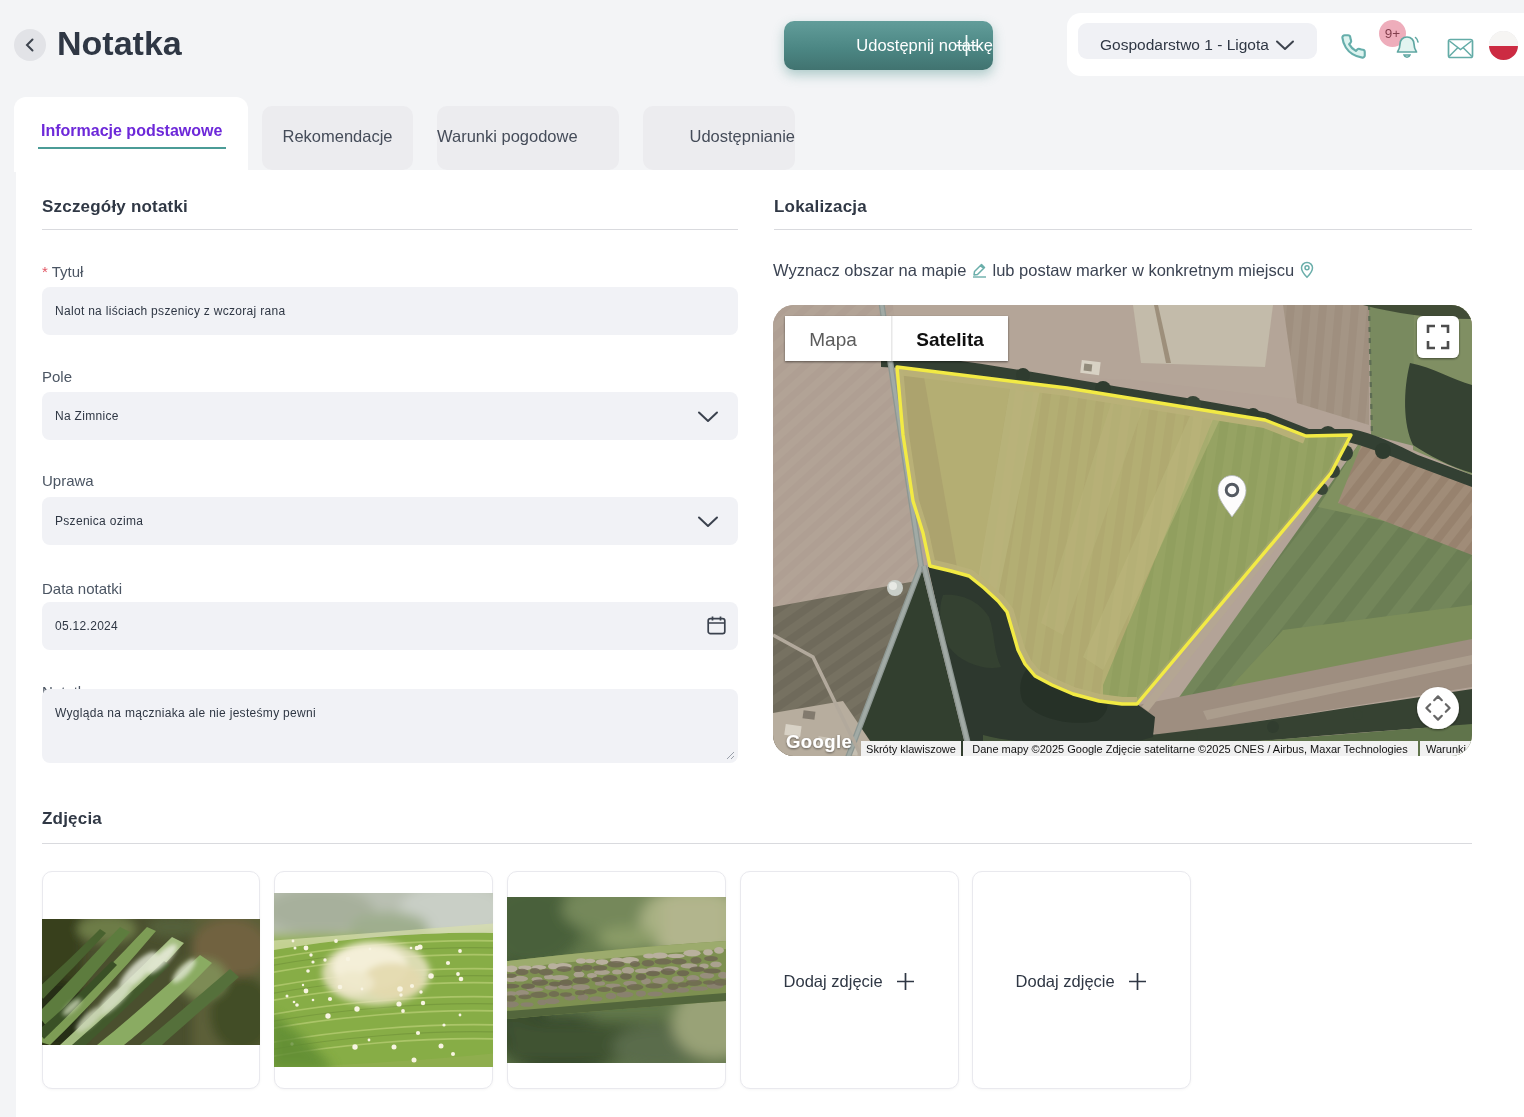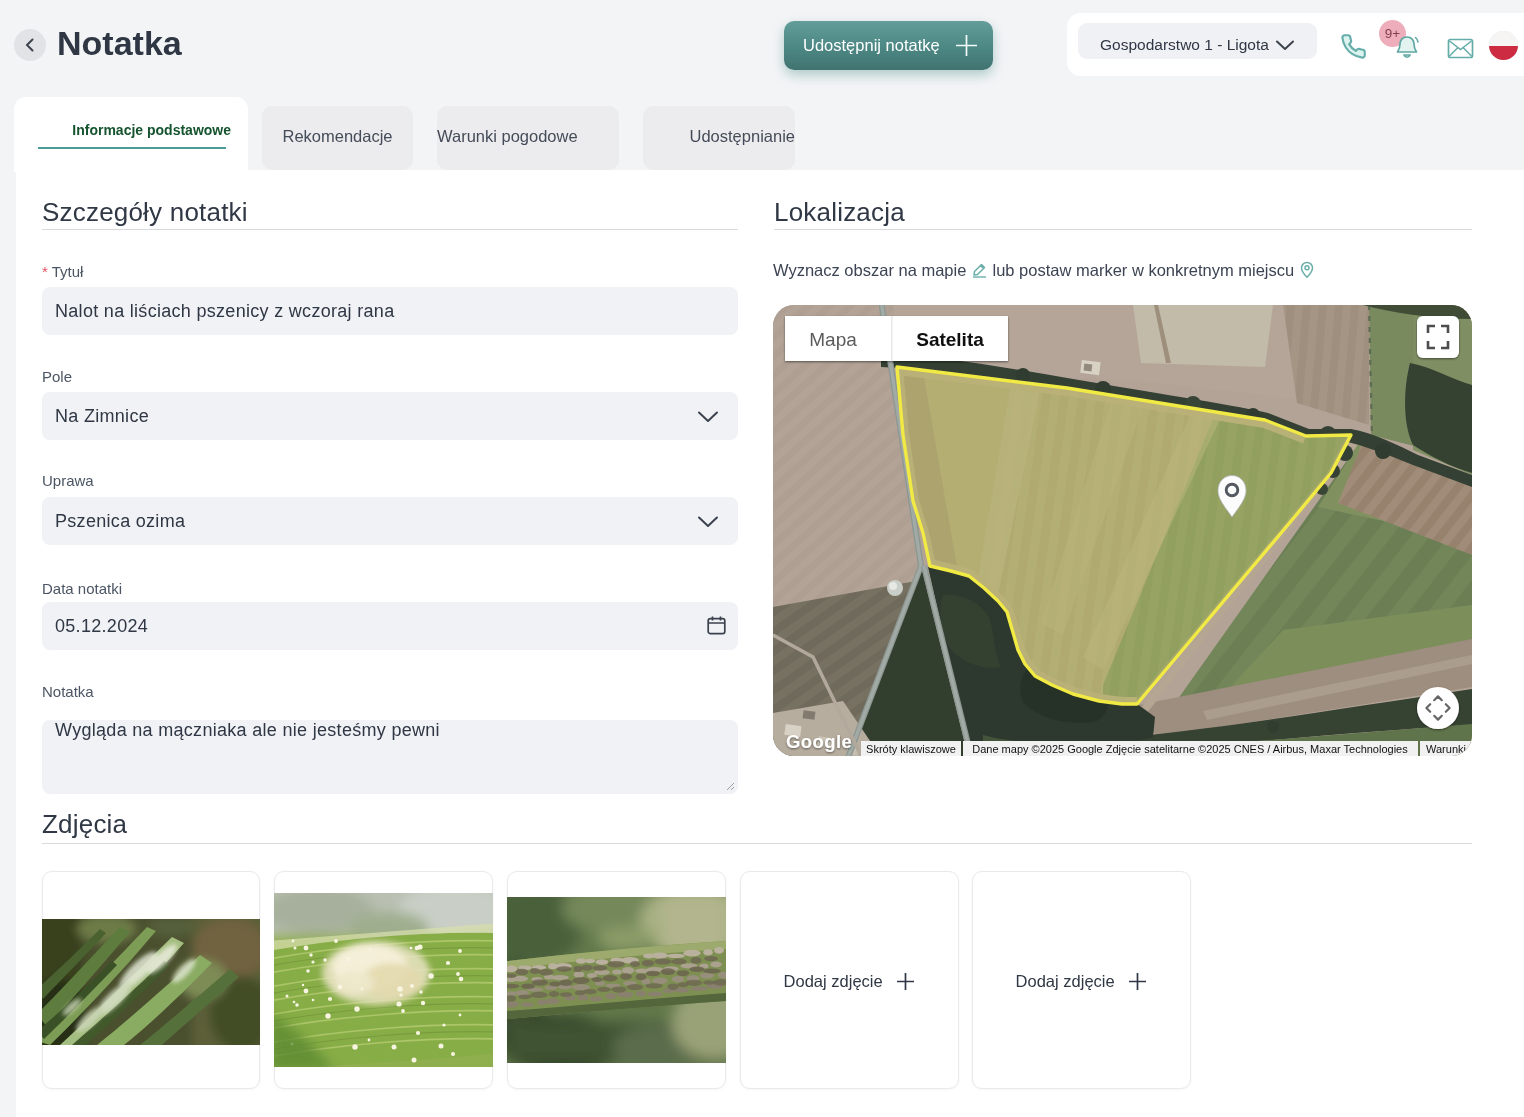--- a/index.html
+++ b/index.html
@@ -1,35 +1,35 @@
 <!DOCTYPE html>
 <html><head>
 <meta charset="utf-8">
 <style>
 *{margin:0;padding:0;box-sizing:border-box}
 html,body{width:1524px;height:1117px;background:#f3f4f6;font-family:"Liberation Sans",sans-serif;overflow:hidden;position:relative}
 .abs{position:absolute}
 .panel{position:absolute;left:16px;top:170px;width:1508px;height:947px;background:#fff}
-.h2{font-size:26px;font-weight:400;color:#303845;letter-spacing:.2px}
+.h2{font-size:17px;font-weight:700;color:#303845;letter-spacing:.2px}
 .hr{position:absolute;height:1px;background:#d9dade}
 .label{position:absolute;font-size:15px;color:#4b5563}
-.field{position:absolute;left:42px;width:696px;height:48px;background:#f1f2f6;border-radius:8px;font-size:18px;letter-spacing:.3px;color:#2f3744;line-height:48px;padding-left:13px}
+.field{position:absolute;left:42px;width:696px;height:48px;background:#f1f2f6;border-radius:8px;font-size:12px;letter-spacing:.3px;color:#2f3744;line-height:48px;padding-left:13px}
 .chev{position:absolute;right:18px;top:19px}
 </style>
 </head>
 <body>
 
 <div class="abs" style="left:14px;top:29px;width:32px;height:32px;border-radius:50%;background:#e2e3e7">
 <svg width="32" height="32" viewBox="0 0 32 32">
       <path d="M18.5 10.5 L13 16 L18.5 21.5" fill="none" stroke="#3d434d" stroke-width="2" stroke-linecap="round"></path>
     </svg>
 </div>
 <div class="abs" style="left:57px;top:24px;font-size:34px;font-weight:700;color:#2f3744">Notatka</div>
 
-<div class="abs" style="left:784px;top:21px;width:209px;height:49px;border-radius:10px;background:linear-gradient(180deg,#629d9a 0%,#4c8784 55%,#417370 100%);box-shadow:0 5px 12px rgba(92,152,149,.45);color:#fff;font-size:16.5px;line-height:49px;text-align:left;padding-left:19px">Udostępnij notatkę
+<div class="abs" style="left:784px;top:21px;width:209px;height:49px;border-radius:10px;background:linear-gradient(180deg,#629d9a 0%,#4c8784 55%,#417370 100%);box-shadow:0 5px 12px rgba(92,152,149,.45);color:#fff;font-size:16.5px;line-height:49px;text-align:right;padding-left:19px">Udostępnij notatkę
 <svg width="25" height="25" viewBox="0 0 25 25" style="position:absolute;right:14px;top:12px">
       <path d="M12.5 2v21M2 12.5h21" stroke="#f2fbfa" stroke-width="1.7"></path>
     </svg>
 </div>
 
 <div class="abs" style="left:1067px;top:13px;width:457px;height:63px;background:#fff;border-radius:14px 0 0 14px"></div>
 <div class="abs" style="left:1078px;top:23px;width:239px;height:36px;background:#f0f1f5;border-radius:9px;font-size:15.5px;color:#2f3744;line-height:44px;padding-left:22px">Gospodarstwo 1 - Ligota
 <svg width="20" height="11" viewBox="0 0 20 11" style="position:absolute;right:22px;top:17px">
       <path d="M2 1.5 L10 9 L18 1.5" fill="none" stroke="#3d434d" stroke-width="2" stroke-linecap="round" stroke-linejoin="round"></path>
     </svg>
@@ -50,21 +50,21 @@
     <rect x="1.5" y="1.5" width="24" height="18" rx="2" fill="none" stroke="#63aca7" stroke-width="1.7"></rect>
     <path d="M2.5 3 L13.5 11.5 L24.5 3 M2.5 18 L10.5 10 M24.5 18 L16.5 10" fill="none" stroke="#63aca7" stroke-width="1.5"></path>
   </svg>
 
 <div class="abs" style="left:1489px;top:31px;width:29px;height:29px;border-radius:50%;overflow:hidden;box-shadow:inset 0 0 0 1px #e3e3e6">
     <div style="height:50%;background:#f6f5f3"></div>
     <div style="height:50%;background:#cc2b42"></div>
   </div>
 
 <div class="abs" style="left:14px;top:97px;width:234px;height:75px;background:#fff;border-radius:12px 12px 0 0"></div>
-<div class="abs" style="left:41px;top:122px;width:190px;font-size:14px;font-weight:700;color:#14532d;text-align:right">Informacje podstawowe</div>
+<div class="abs" style="left:41px;top:122px;width:190px;font-size:16px;font-weight:700;color:#6d28d9;text-align:left">Informacje podstawowe</div>
 <div class="abs" style="left:38px;top:147px;width:188px;height:2px;background:#4b9c97"></div>
 <div class="abs" style="left:262px;top:106px;width:151px;height:64px;background:#ececef;border-radius:10px;font-size:16.5px;color:#454c59;text-align:center;line-height:60px">Rekomendacje</div>
 <div class="abs" style="left:437px;top:106px;width:182px;height:64px;background:#ececef;border-radius:10px;font-size:16.5px;color:#454c59;line-height:60px">Warunki pogodowe</div>
 <div class="abs" style="left:643px;top:106px;width:152px;height:64px;background:#ececef;border-radius:10px;font-size:16.5px;color:#454c59;text-align:right;line-height:60px">Udostępnianie</div>
 
 <div class="panel"></div>
 
 <div class="abs h2" style="left:42px;top:197px">Szczegóły notatki</div>
 <div class="hr" style="left:42px;top:229px;width:696px"></div>
 
@@ -87,21 +87,21 @@
 
 <div class="label" style="left:42px;top:580px">Data notatki</div>
 <div class="field" style="top:602px">05.12.2024
 <svg width="21" height="21" viewBox="0 0 21 21" style="position:absolute;right:11px;top:13px">
       <rect x="2.2" y="3.6" width="16.6" height="15" rx="2.2" fill="none" stroke="#3b424e" stroke-width="1.7"></rect>
       <path d="M6.5 1.4 v4 M14.5 1.4 v4 M2.2 8 h16.6" fill="none" stroke="#3b424e" stroke-width="1.7"></path>
     </svg>
 </div>
 
 <div class="label" style="left:42px;top:683px">Notatka</div>
-<div class="field" style="top:720px;height:74px;line-height:normal;">Wygląda na mączniaka ale nie jesteśmy pewni
+<div class="field" style="top:689px;height:74px;line-height:normal;padding-top:17px">Wygląda na mączniaka ale nie jesteśmy pewni
 <svg width="9" height="9" viewBox="0 0 9 9" style="position:absolute;right:3px;bottom:3px">
       <path d="M8 1 L1 8 M8 5 L5 8" stroke="#9aa0aa" stroke-width="1"></path>
     </svg>
 </div>
 
 <div class="abs h2" style="left:774px;top:197px">Lokalizacja</div>
 <div class="hr" style="left:774px;top:229px;width:698px"></div>
 <div class="abs" style="left:773px;top:261px;font-size:16.5px;color:#3c4453">Wyznacz obszar na mapie
 <svg width="17" height="17" viewBox="0 0 17 17" style="vertical-align:-2px">
       <path d="M10.5 3.5 L13.5 6.5 L6.5 13.5 L3 14 L3.5 10.5 Z M9.5 4.5 L12.5 7.5" fill="none" stroke="#6aaeaa" stroke-width="1.5" stroke-linejoin="round"></path>

